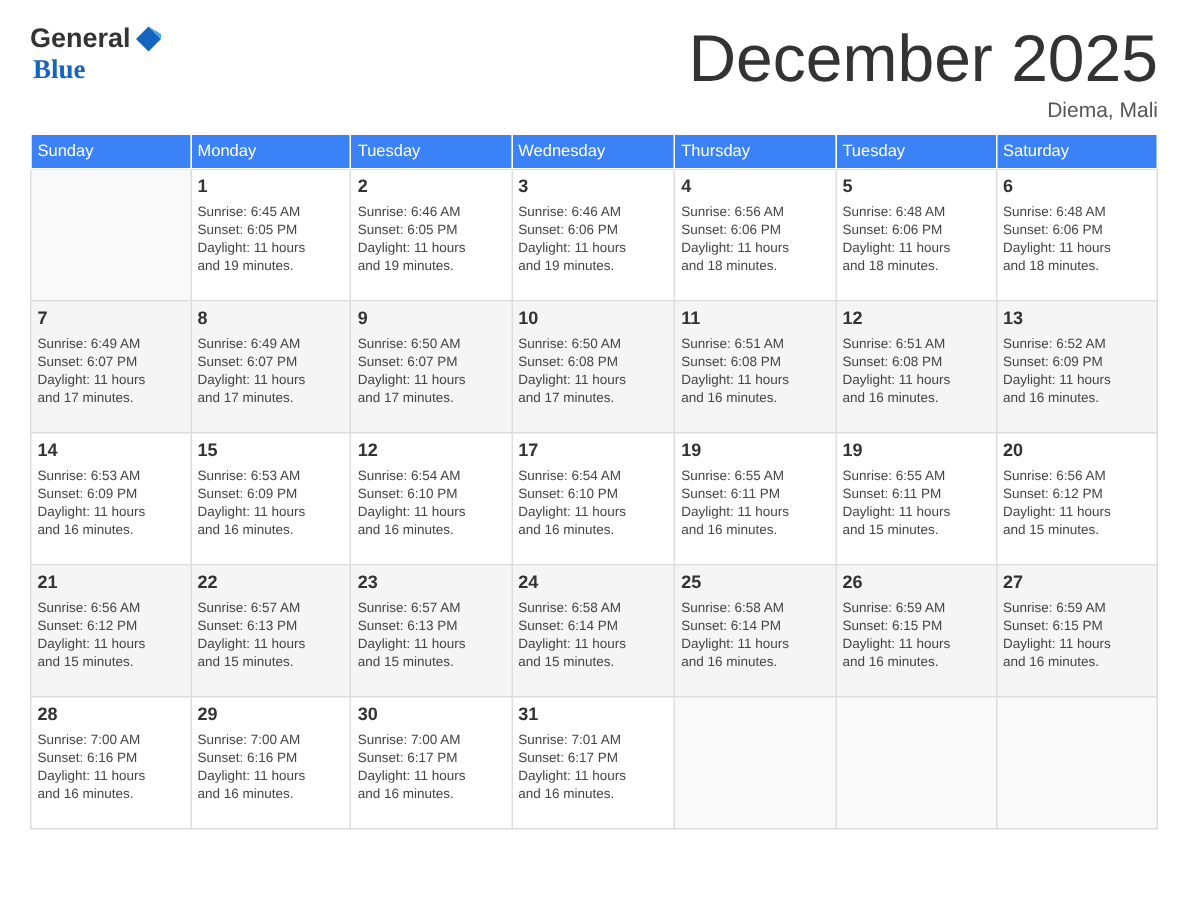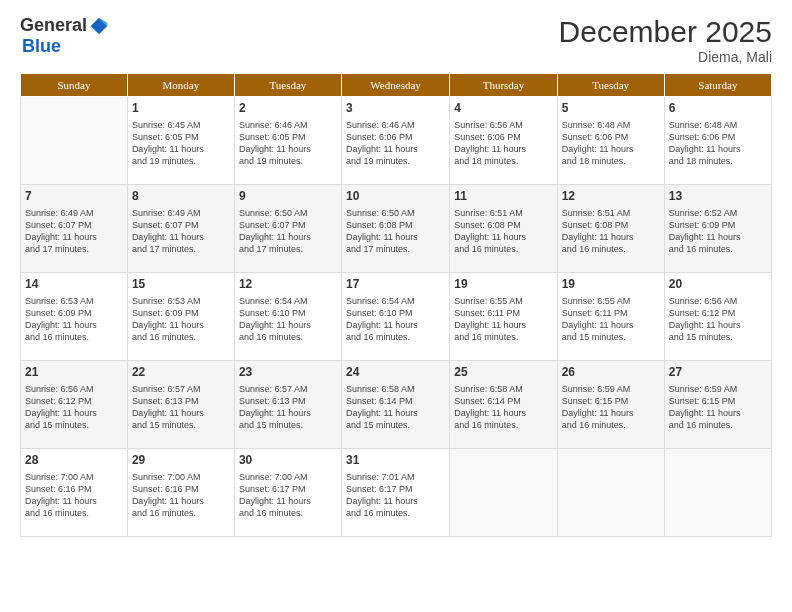--- a/index.html
+++ b/index.html
@@ -31,52 +31,52 @@
       display: flex;
       align-items: center;
       font-size: 18px;
       font-weight: bold;
     }
     .logo-general {
       color: #333;
     }
     .logo-blue {
       color: #1565c0;
+      font-family: Liberation Serif, serif;
     }
     .logo-icon {
       width: 20px;
       height: 20px;
       margin-left: 2px;
     }
     .title-area {
       text-align: right;
     }
     .month-title {
-      font-size: 30px;
+      font-size: 44px;
       color: #333;
       font-weight: normal;
     }
     .location {
       font-size: 14px;
       color: #555;
     }
     .calendar-table {
       width: 100%;
       border-collapse: collapse;
       font-size: 10px;
     }
     .calendar-table th {
-      background-color: #a16207;
+      background-color: #3b82f6;
       color: white;
       padding: 5px 4px;
-      text-align: center;
+      text-align: left;
       font-size: 11px;
       font-weight: normal;
       border: 1px solid #fff;
-      font-family: Liberation Serif, serif;
     }
     .calendar-table td {
       border: 1px solid #ddd;
       vertical-align: top;
       padding: 3px 4px;
       height: 88px;
       width: 113px;
       font-size: 9.5px;
       color: #333;
       line-height: 1.4;

